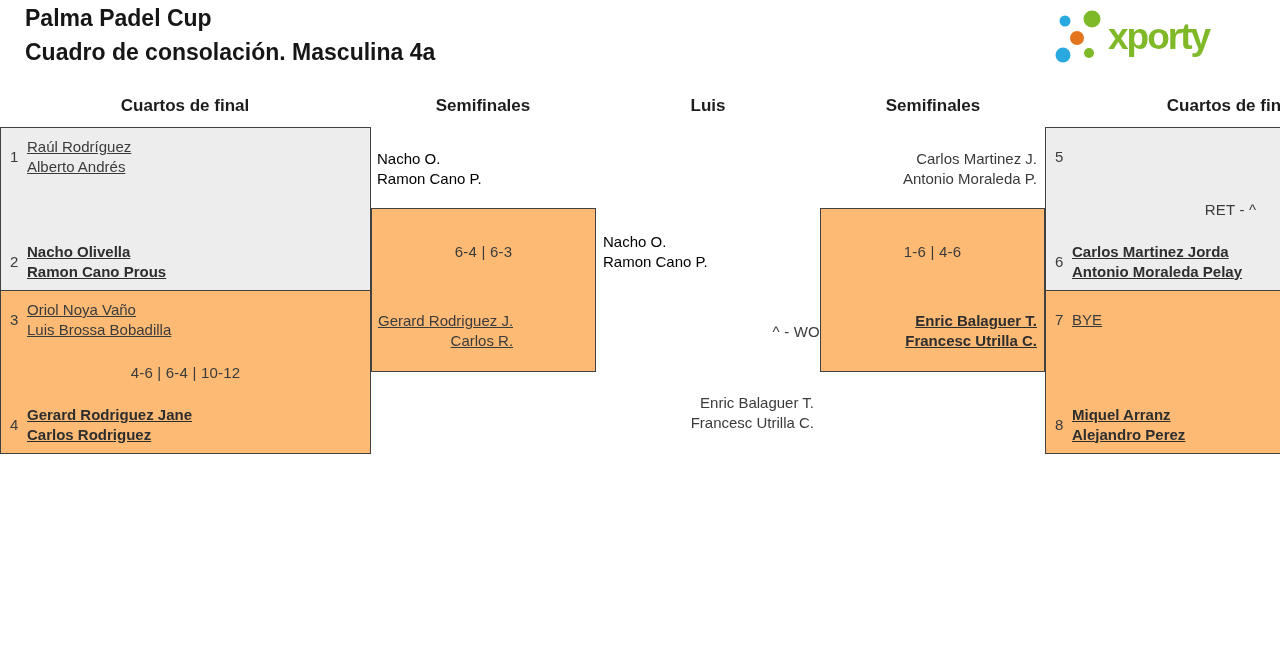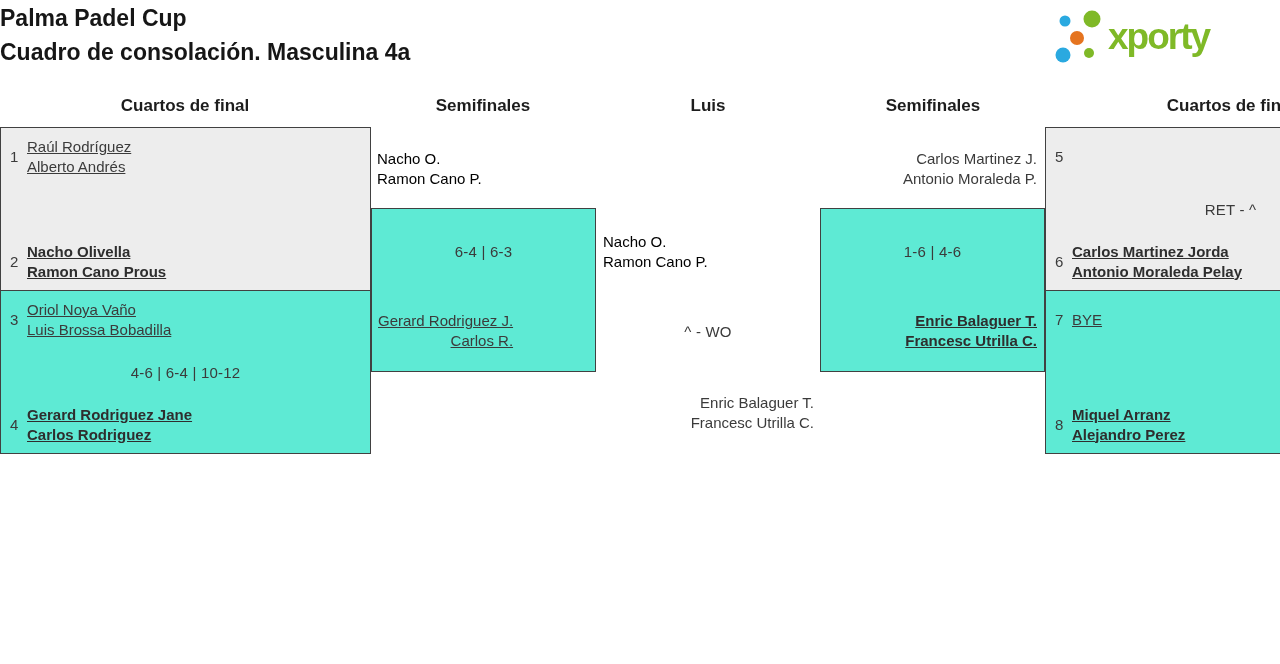--- a/index.html
+++ b/index.html
@@ -2,49 +2,49 @@
 <html><head>
 <meta charset="utf-8">
 <style>
   html,body{margin:0;padding:0;background:#fff;}
   #app{
     position:relative;width:1280px;height:664px;overflow:hidden;background:#fff;
     font-family:"Liberation Sans",sans-serif;color:#3b3b3b;
   }
   
   .title-block{position:absolute;left:0;top:1px;}
-  .title-line{font-size:23px;font-weight:700;line-height:34px;color:#161616;white-space:nowrap;}
+  .title-line{font-size:23px;font-weight:700;line-height:34px;color:#161616;white-space:nowrap;padding-left:25px;}
   .logo{position:absolute;left:1050px;top:2px;width:226px;height:70px;}
   .logo-dots{position:absolute;left:0;top:6px;}
   .logo-word{
     position:absolute;left:58px;top:0;height:70px;display:flex;align-items:center;
     font-size:37px;font-weight:700;letter-spacing:-2px;color:#7fb927;
   }
   
   .round-header{
     position:absolute;top:96px;height:22px;text-align:center;
     font-size:17px;font-weight:700;color:#1d1d1d;white-space:nowrap;
   }
   
-  .box{position:absolute;box-sizing:border-box;border:1px solid #414141;background:#5eead4;}
+  .box{position:absolute;box-sizing:border-box;border:1px solid #414141;background:#fdba74;}
   .box.gray{background:#ededed;}
   .qf{width:371px;height:164px;display:flex;flex-direction:column;justify-content:space-between;padding:9px 0;}
   .qrow{display:flex;align-items:center;min-height:39px;}
   .seed{width:17px;padding-left:9px;font-size:15px;flex:none;color:#3b3b3b;}
   .teams{flex:1;font-size:15px;line-height:19.5px;white-space:nowrap;text-decoration:underline;}
   .teams.winner{font-weight:700;color:#2e2e2e;}
   .score{font-size:15px;line-height:19px;text-align:center;letter-spacing:.2px;white-space:nowrap;}
   .sf{width:225px;height:164px;}
   .sf .score{position:absolute;left:0;right:0;top:33px;}
   .sf .teams{position:absolute;top:102px;line-height:19.5px;text-align:right;}
   
   .float-teams{position:absolute;font-size:15px;line-height:19.5px;white-space:nowrap;}
   .float-teams.winner{font-weight:400;color:#000000;}
   .float-teams.right{text-align:right;}
-  .final-score{position:absolute;left:596px;top:323px;width:224px;text-align:center;font-size:15px;letter-spacing:.2px;}
+  .final-score{position:absolute;left:596px;top:323px;width:224px;text-align:right;font-size:15px;letter-spacing:.2px;}
 </style>
 </head>
 <body>
 
 <div id="app">
 
   <div class="title-block">
     <div class="title-line">Palma Padel Cup</div>
     <div class="title-line">Cuadro de consolación. Masculina 4a</div>
   </div>

